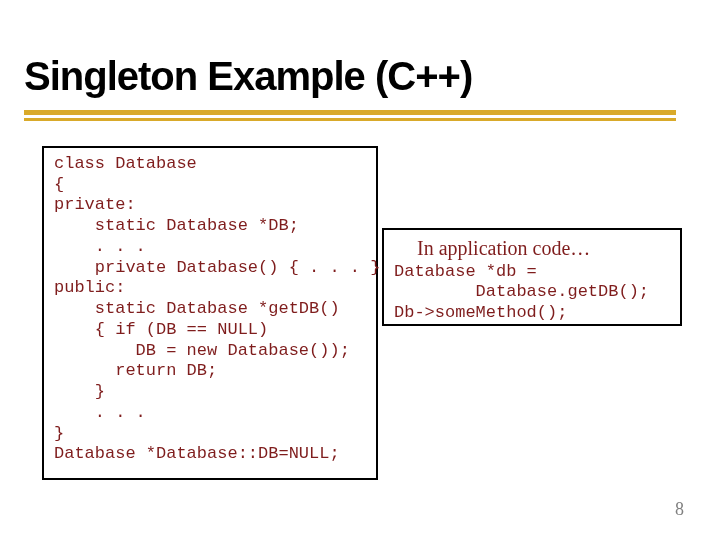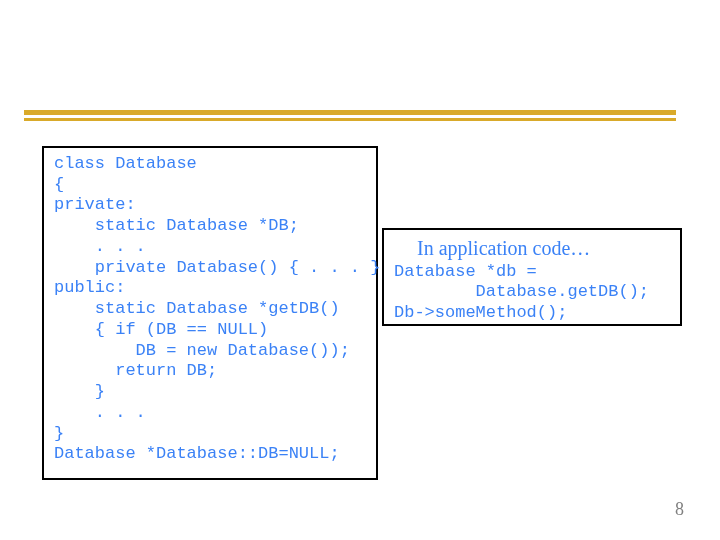--- a/index.html
+++ b/index.html
@@ -47,21 +47,21 @@
   .code-box {
     position: absolute;
     border: 2px solid #000;
     background: #fff;
     box-sizing: border-box;
     padding: 6px 10px;
     font-family: "Courier New", Courier, monospace;
     font-size: 17px;
     line-height: 1.22;
     white-space: pre;
-    color: #3b82f6;
+    color: #7f1d1d;
   }
   .box-left {
     left: 42px;
     top: 146px;
     width: 336px;
     height: 334px;
   }
   .box-right {
     left: 382px;
     top: 228px;
@@ -80,20 +80,21 @@
     font-family: "Times New Roman", Times, serif;
     font-size: 18px;
     color: #808080;
   }
 </style>
 </head>
 <body>
 
 <div class="slide">
 
+  <div class="title">Singleton Example (C++)</div>
 
   <div class="rule1"></div>
   <div class="rule2"></div>
 
   <div class="code-box box-left">class Database
 {
 private:
     static Database *DB;
     . . .
     private Database() { . . . }

